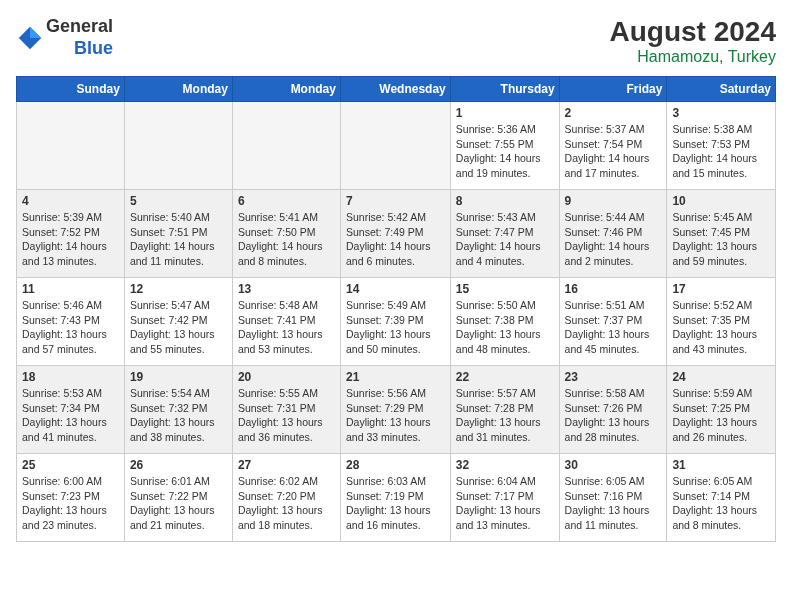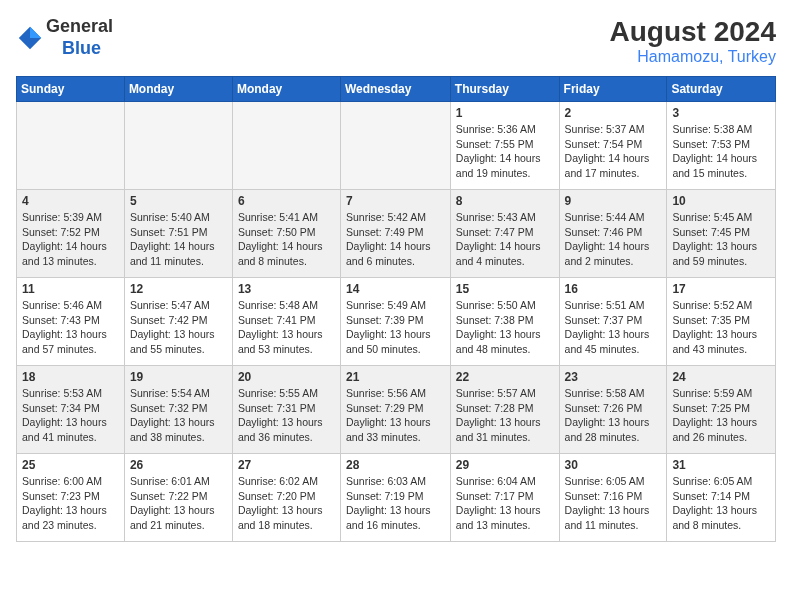--- a/index.html
+++ b/index.html
@@ -12,20 +12,21 @@
     }
     .header {
       display: flex;
       justify-content: space-between;
       align-items: flex-start;
       margin-bottom: 10px;
     }
     .logo {
       display: flex;
       align-items: center;
+      text-align: right;
     }
     .logo-text {
       font-size: 18px;
       font-weight: bold;
       line-height: 1.2;
     }
     .logo-general { color: #333; }
     .logo-blue { color: #2166c2; margin-left: 16px; }
     .logo-icon {
       width: 28px;
@@ -35,32 +36,32 @@
     .title-block {
       text-align: right;
     }
     .month-year {
       font-size: 28px;
       font-weight: bold;
       color: #333;
     }
     .location {
       font-size: 16px;
-      color: #3b82f6;
+      color: #15803d;
     }
     table {
       width: 100%;
       border-collapse: collapse;
       font-size: 11px;
     }
     thead th {
       background-color: #2166c2;
       color: white;
       padding: 5px 4px;
-      text-align: left;
+      text-align: right;
       font-size: 12px;
       font-weight: bold;
       border: 1px solid #1a55a5;
     }
     td {
       border: 1px solid #ccc;
       vertical-align: top;
       padding: 4px 5px;
       height: 88px;
       width: 113px;
@@ -236,21 +237,21 @@
         </td>
         <td>
           <div class="day-number">27</div>
           <div class="day-info">Sunrise: 6:02 AM<br>Sunset: 7:20 PM<br>Daylight: 13 hours and 18 minutes.</div>
         </td>
         <td>
           <div class="day-number">28</div>
           <div class="day-info">Sunrise: 6:03 AM<br>Sunset: 7:19 PM<br>Daylight: 13 hours and 16 minutes.</div>
         </td>
         <td>
-          <div class="day-number">29</div>
+          <div class="day-number">32</div>
           <div class="day-info">Sunrise: 6:04 AM<br>Sunset: 7:17 PM<br>Daylight: 13 hours and 13 minutes.</div>
         </td>
         <td>
           <div class="day-number">30</div>
           <div class="day-info">Sunrise: 6:05 AM<br>Sunset: 7:16 PM<br>Daylight: 13 hours and 11 minutes.</div>
         </td>
         <td>
           <div class="day-number">31</div>
           <div class="day-info">Sunrise: 6:05 AM<br>Sunset: 7:14 PM<br>Daylight: 13 hours and 8 minutes.</div>
         </td>

